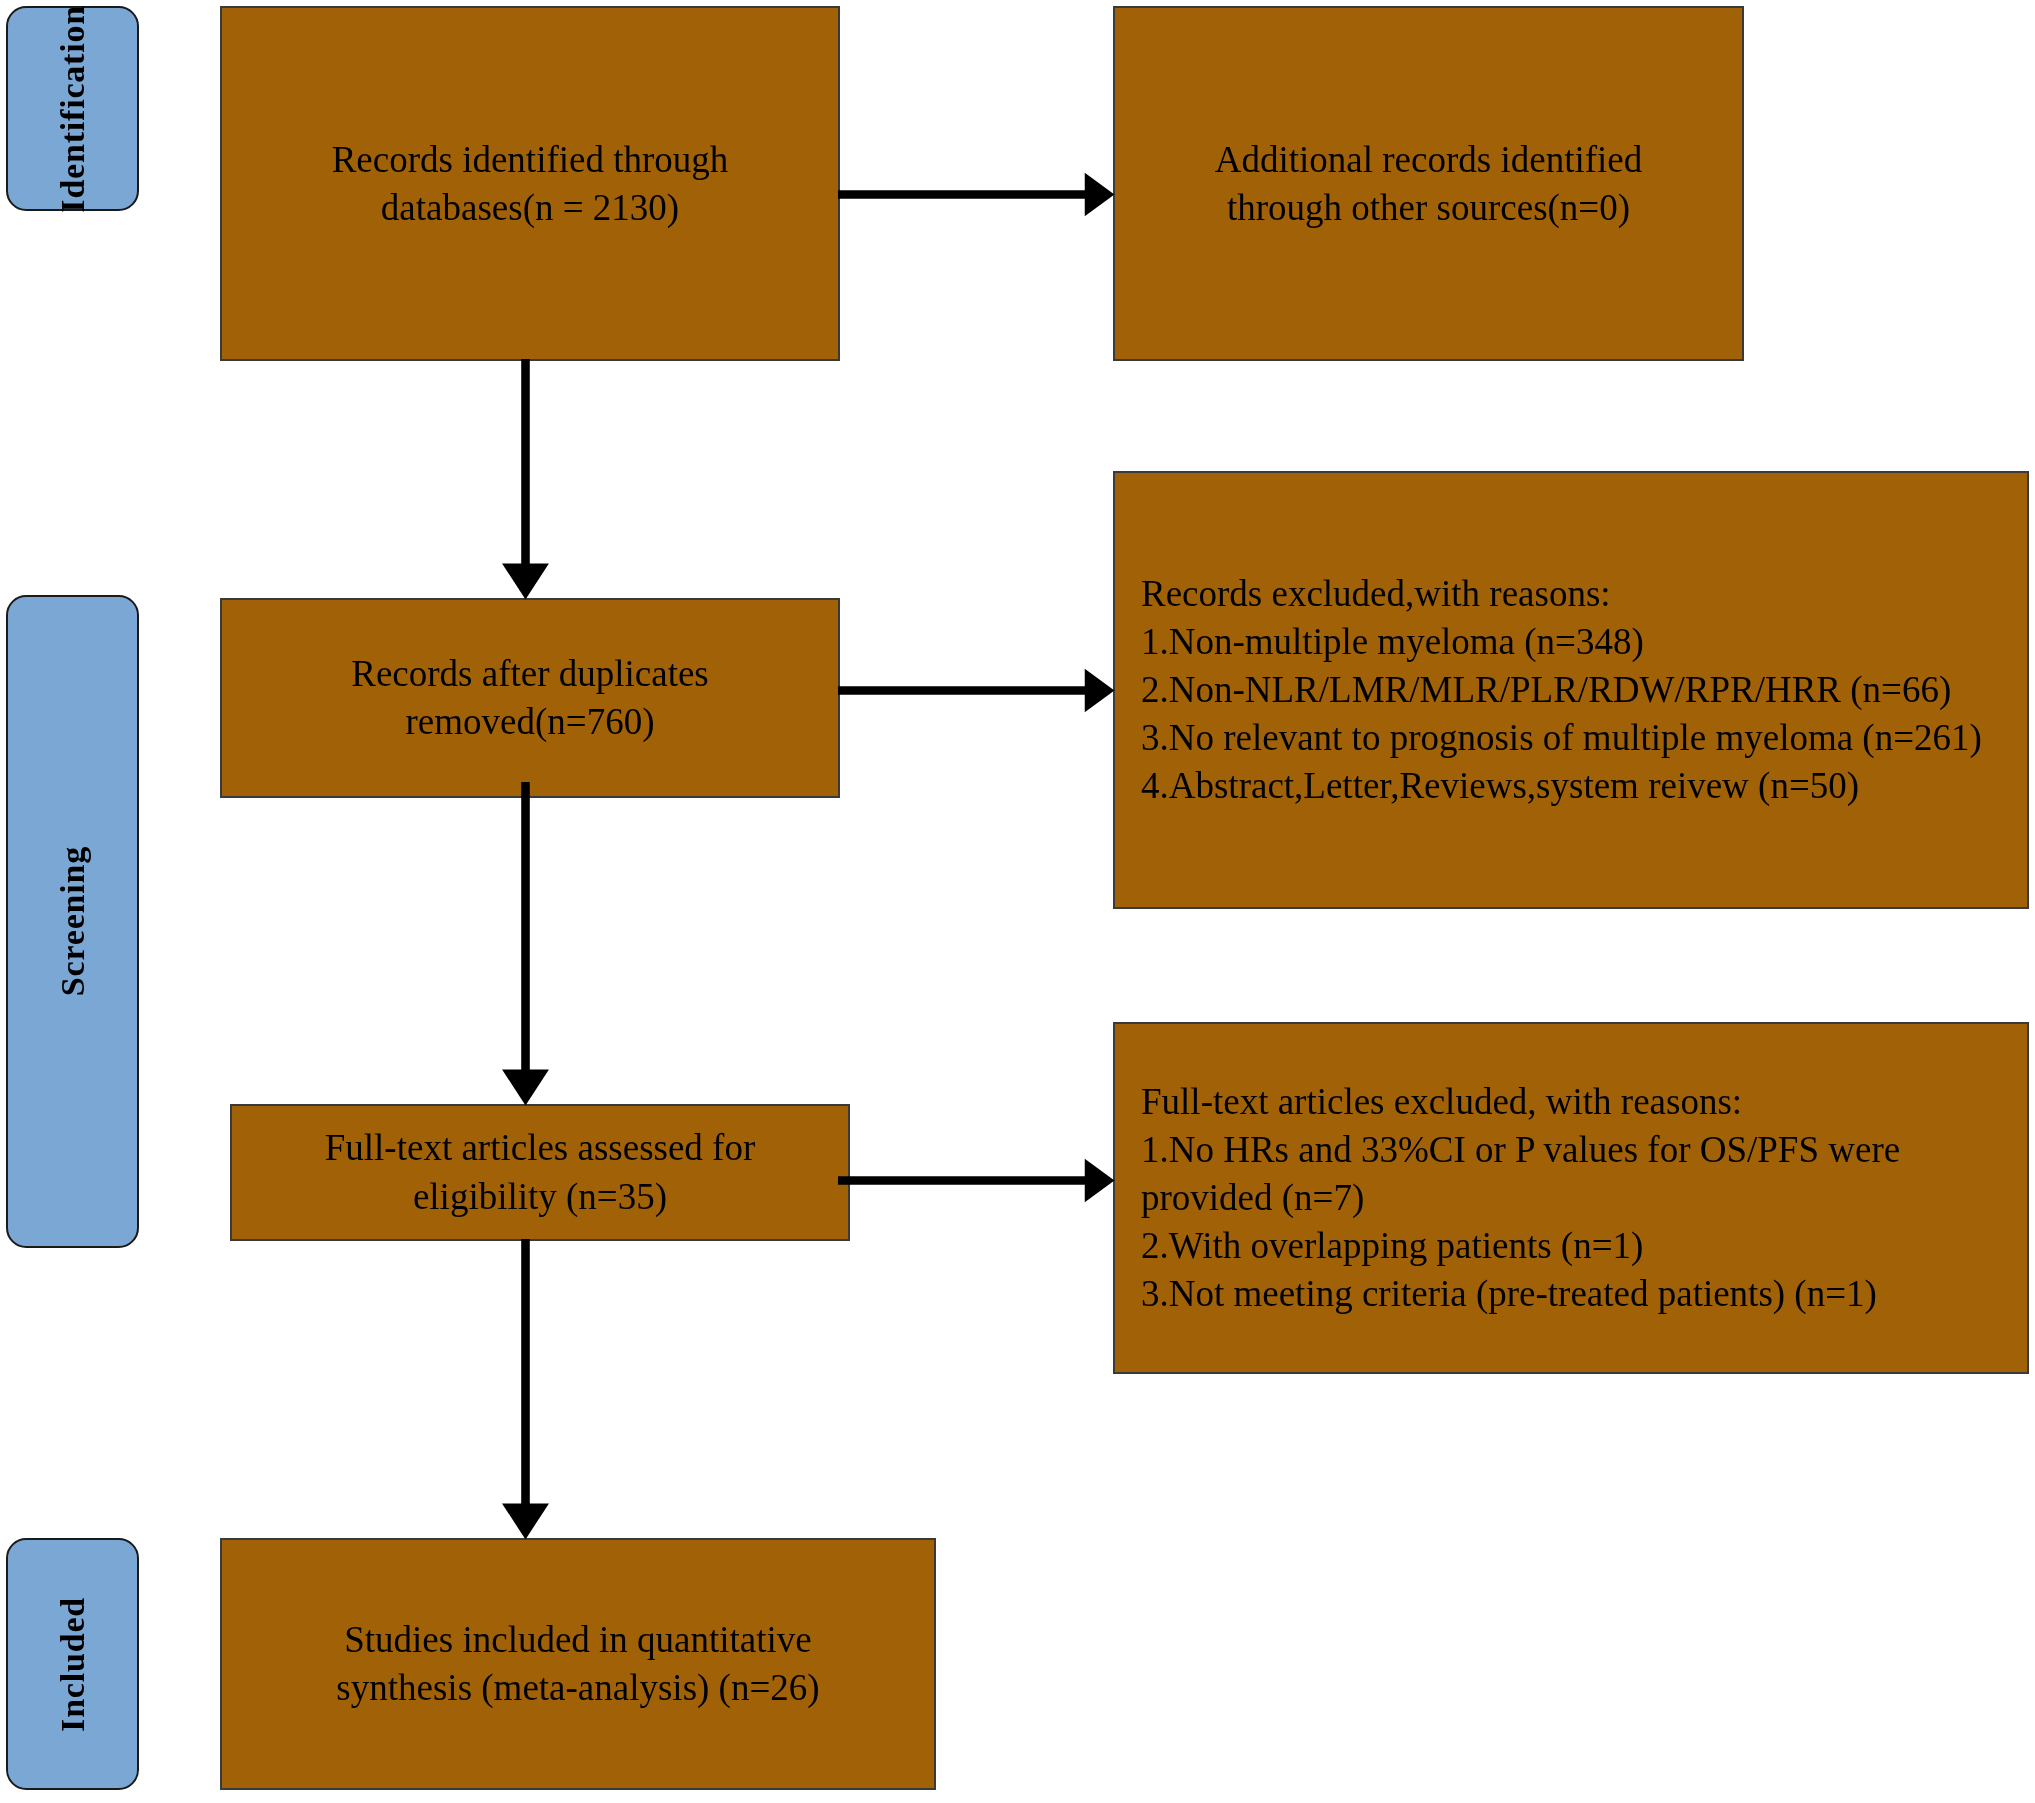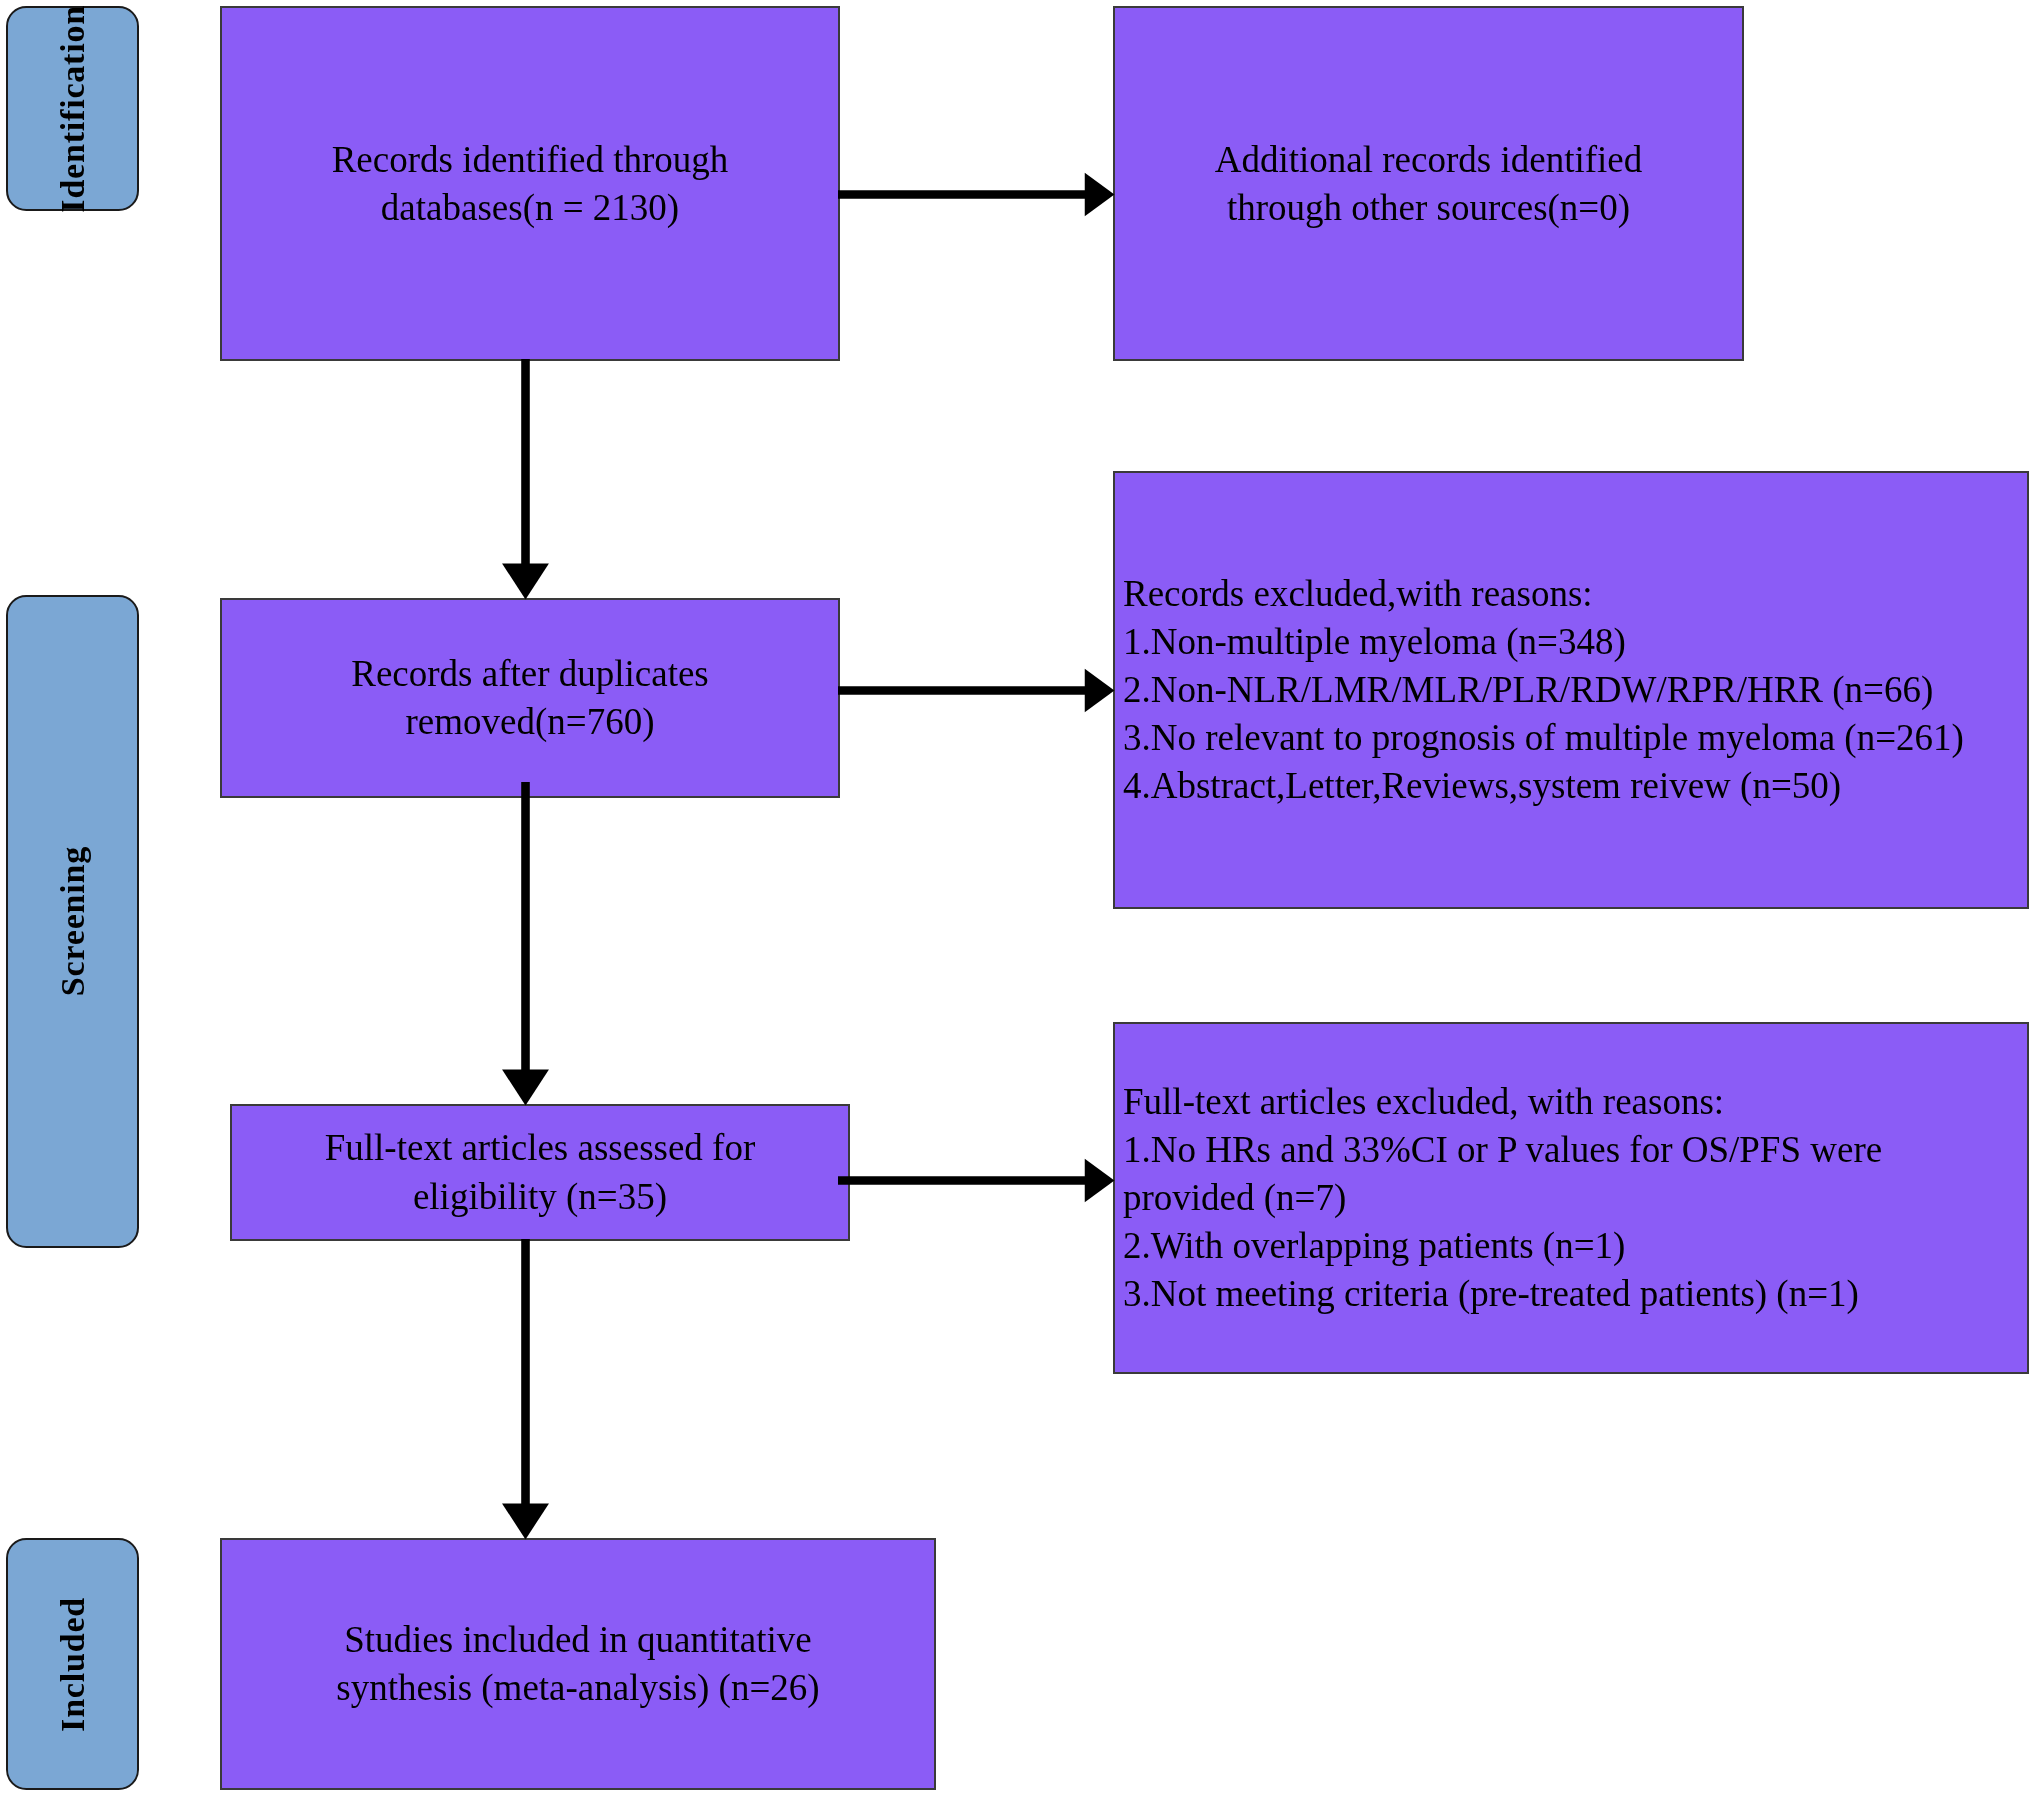--- a/index.html
+++ b/index.html
@@ -36,42 +36,42 @@
     color: #000000;
     white-space: nowrap;
     line-height: 1;
   }
 
   
   .flowbox {
     position: absolute;
     box-sizing: border-box;
     border: 2.3px solid #3a3a3a;
-    background: #8b5cf6;
+    background: #a16207;
     display: flex;
     align-items: center;
     font-family: Liberation Serif, serif;
   }
   .flowbox.centered {
     justify-content: center;
     text-align: center;
   }
   .flowbox .boxtext {
     font-size: 37px;
     line-height: 1.30;
     color: #000000;
     padding: 0 36px;
     width: 100%;
   }
   .flowbox.centered .boxtext {
     padding: 0 66px;
   }
   .flowbox.listbox .boxtext {
     text-align: left;
-    padding: 0 14px 0 8px;
+    padding: 0 14px 0 26px;
   }
   .flowbox.listbox .boxtext .ln {
     display: block;
     white-space: nowrap;
   }
 
   
   .conn {
     position: absolute;
   }

